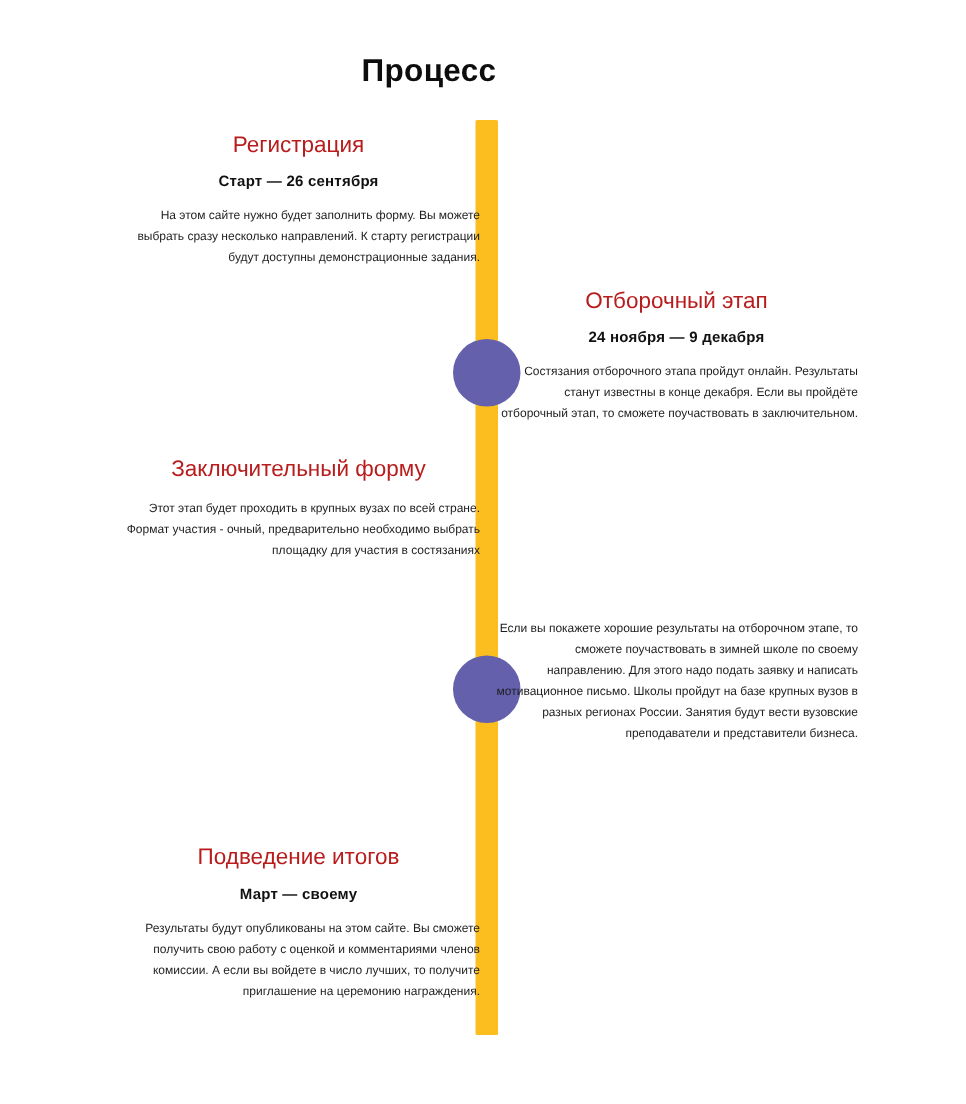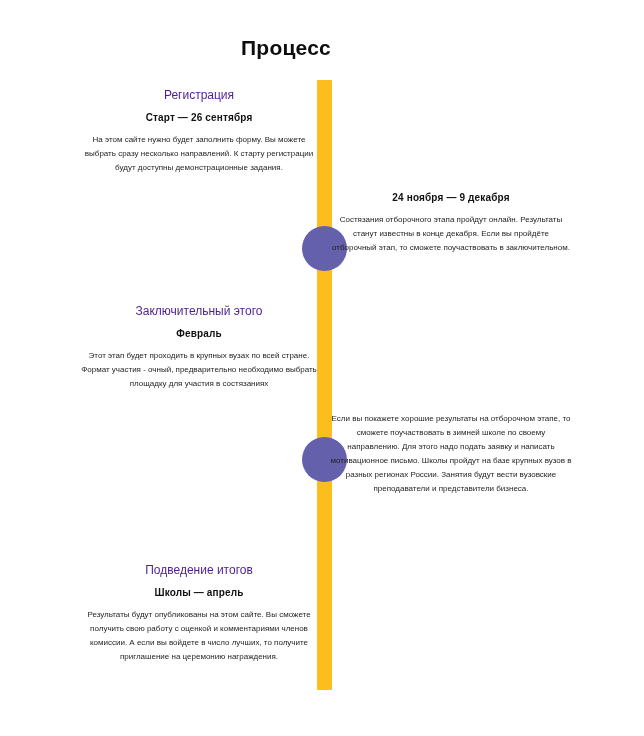--- a/index.html
+++ b/index.html
@@ -53,40 +53,41 @@
 
   
   .stage {
     position: absolute;
     width: 242px;
   }
   .stage.left  { left: 78px;  text-align: center; }
   .stage.right { left: 330px; text-align: center; }
 
   .stage-title {
-    font-size: 12px;
+    font-size: 15px;
     font-weight: normal;
-    color: #4c1d95;
+    color: #b91c1c;
     line-height: 1.25;
     margin: 0 0 9px 0;
     text-align: center;
   }
   .stage-date {
     font-size: 10px;
     font-weight: bold;
     color: #111111;
     margin: 0 0 10px 0;
     letter-spacing: 0.15px;
   }
   .stage-text {
     font-size: 8px;
     font-weight: normal;
     color: #1e1e1e;
     line-height: 1.75;
     margin: 0;
+    text-align: right;
   }
 
   .s1 { top: 88px; }
   .s2 { top: 192px; }
   .s3 { top: 304px; }
   .s4 { top: 412px; }
   .s5 { top: 563px; }
 </style>
 </head>
 <body>
@@ -99,31 +100,31 @@
 
 <div class="timeline-node node-2"></div>
 
 <div class="stage left s1">
   <div class="stage-title">Регистрация</div>
   <div class="stage-date">Старт — 26 сентября</div>
   <p class="stage-text">На этом сайте нужно будет заполнить форму. Вы можете выбрать сразу несколько направлений. К старту регистрации будут доступны демонстрационные задания.</p>
 </div>
 
 <div class="stage right s2">
+  <div class="stage-title">Отборочный этап</div>
   <div class="stage-date">24 ноября — 9 декабря</div>
   <p class="stage-text">Состязания отборочного этапа пройдут онлайн. Результаты станут известны в конце декабря. Если вы пройдёте отборочный этап, то сможете поучаствовать в заключительном.</p>
 </div>
 
 <div class="stage left s3">
-  <div class="stage-title">Заключительный этого</div>
-  <div class="stage-date">Февраль</div>
+  <div class="stage-title">Заключительный форму</div>
   <p class="stage-text">Этот этап будет проходить в крупных вузах по всей стране. Формат участия - очный, предварительно необходимо выбрать площадку для участия в состязаниях</p>
 </div>
 
 <div class="stage right s4">
   <p class="stage-text">Если вы покажете хорошие результаты на отборочном этапе, то сможете поучаствовать в зимней школе по своему направлению. Для этого надо подать заявку и написать мотивационное письмо. Школы пройдут на базе крупных вузов в разных регионах России. Занятия будут вести вузовские преподаватели и представители бизнеса.</p>
 </div>
 
 <div class="stage left s5">
   <div class="stage-title">Подведение итогов</div>
-  <div class="stage-date">Школы — апрель</div>
+  <div class="stage-date">Март — своему</div>
   <p class="stage-text">Результаты будут опубликованы на этом сайте. Вы сможете получить свою работу с оценкой и комментариями членов комиссии. А если вы войдете в число лучших, то получите приглашение на церемонию награждения.</p>
 </div>
 
 </body></html>

